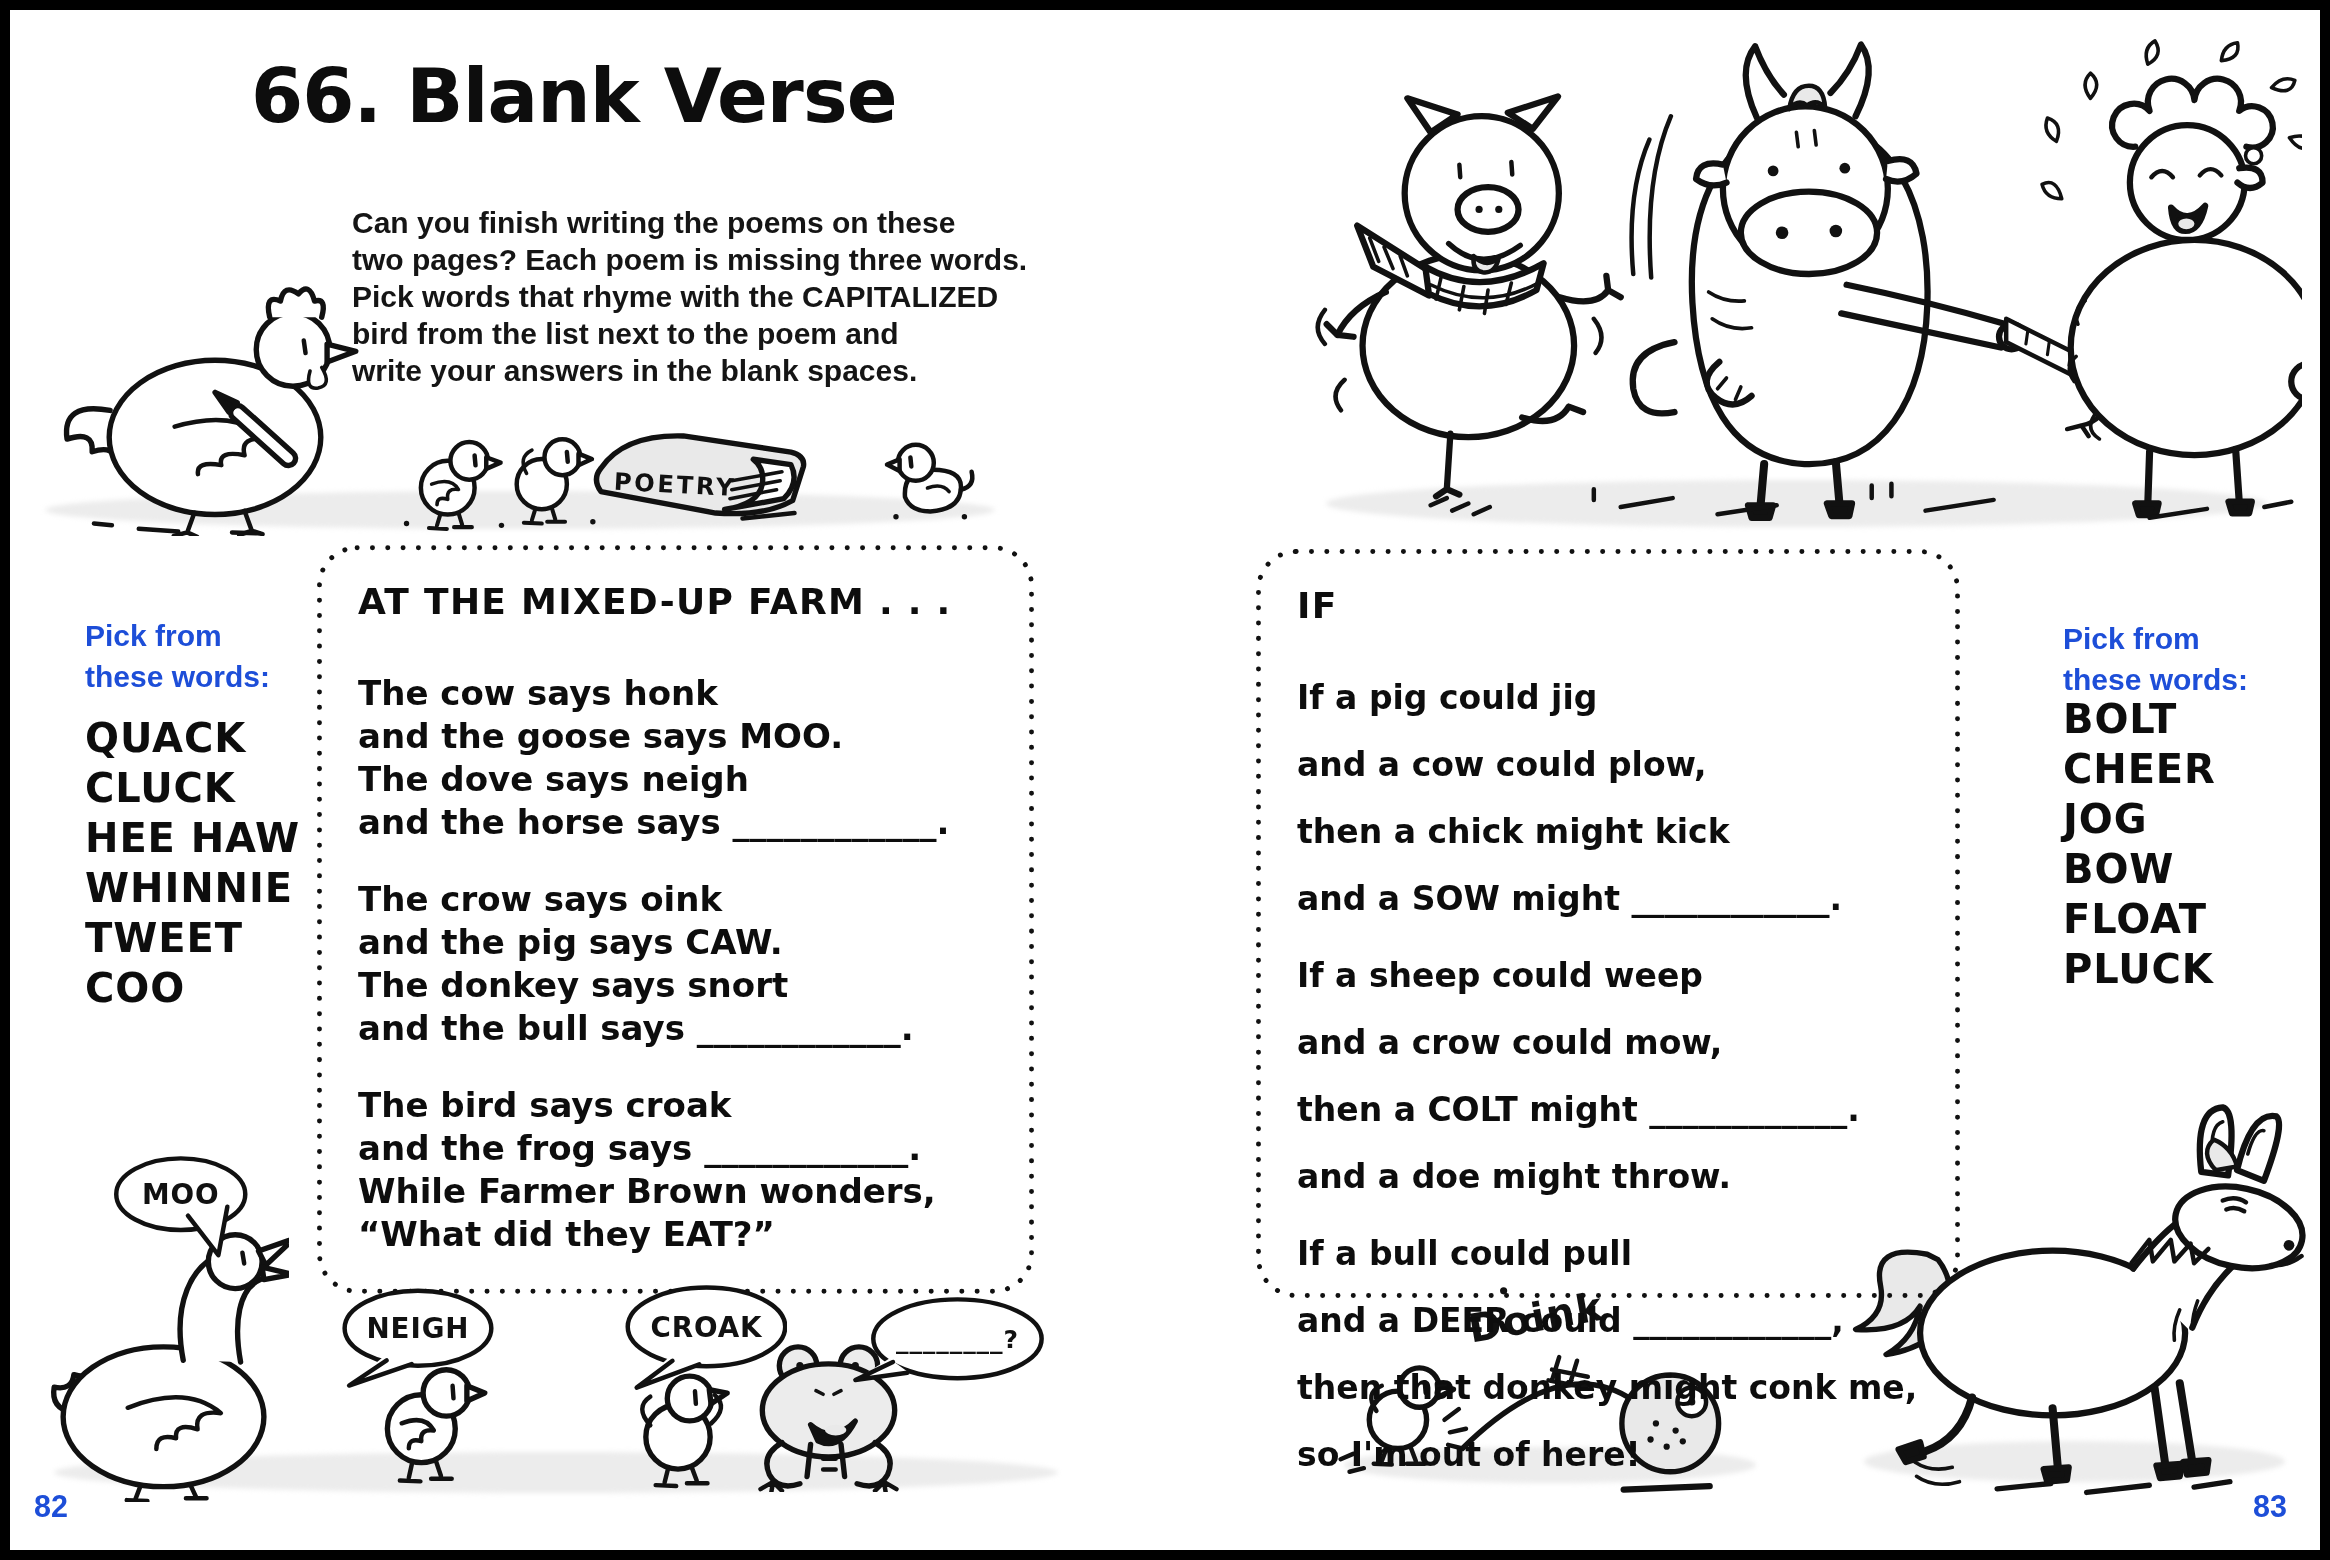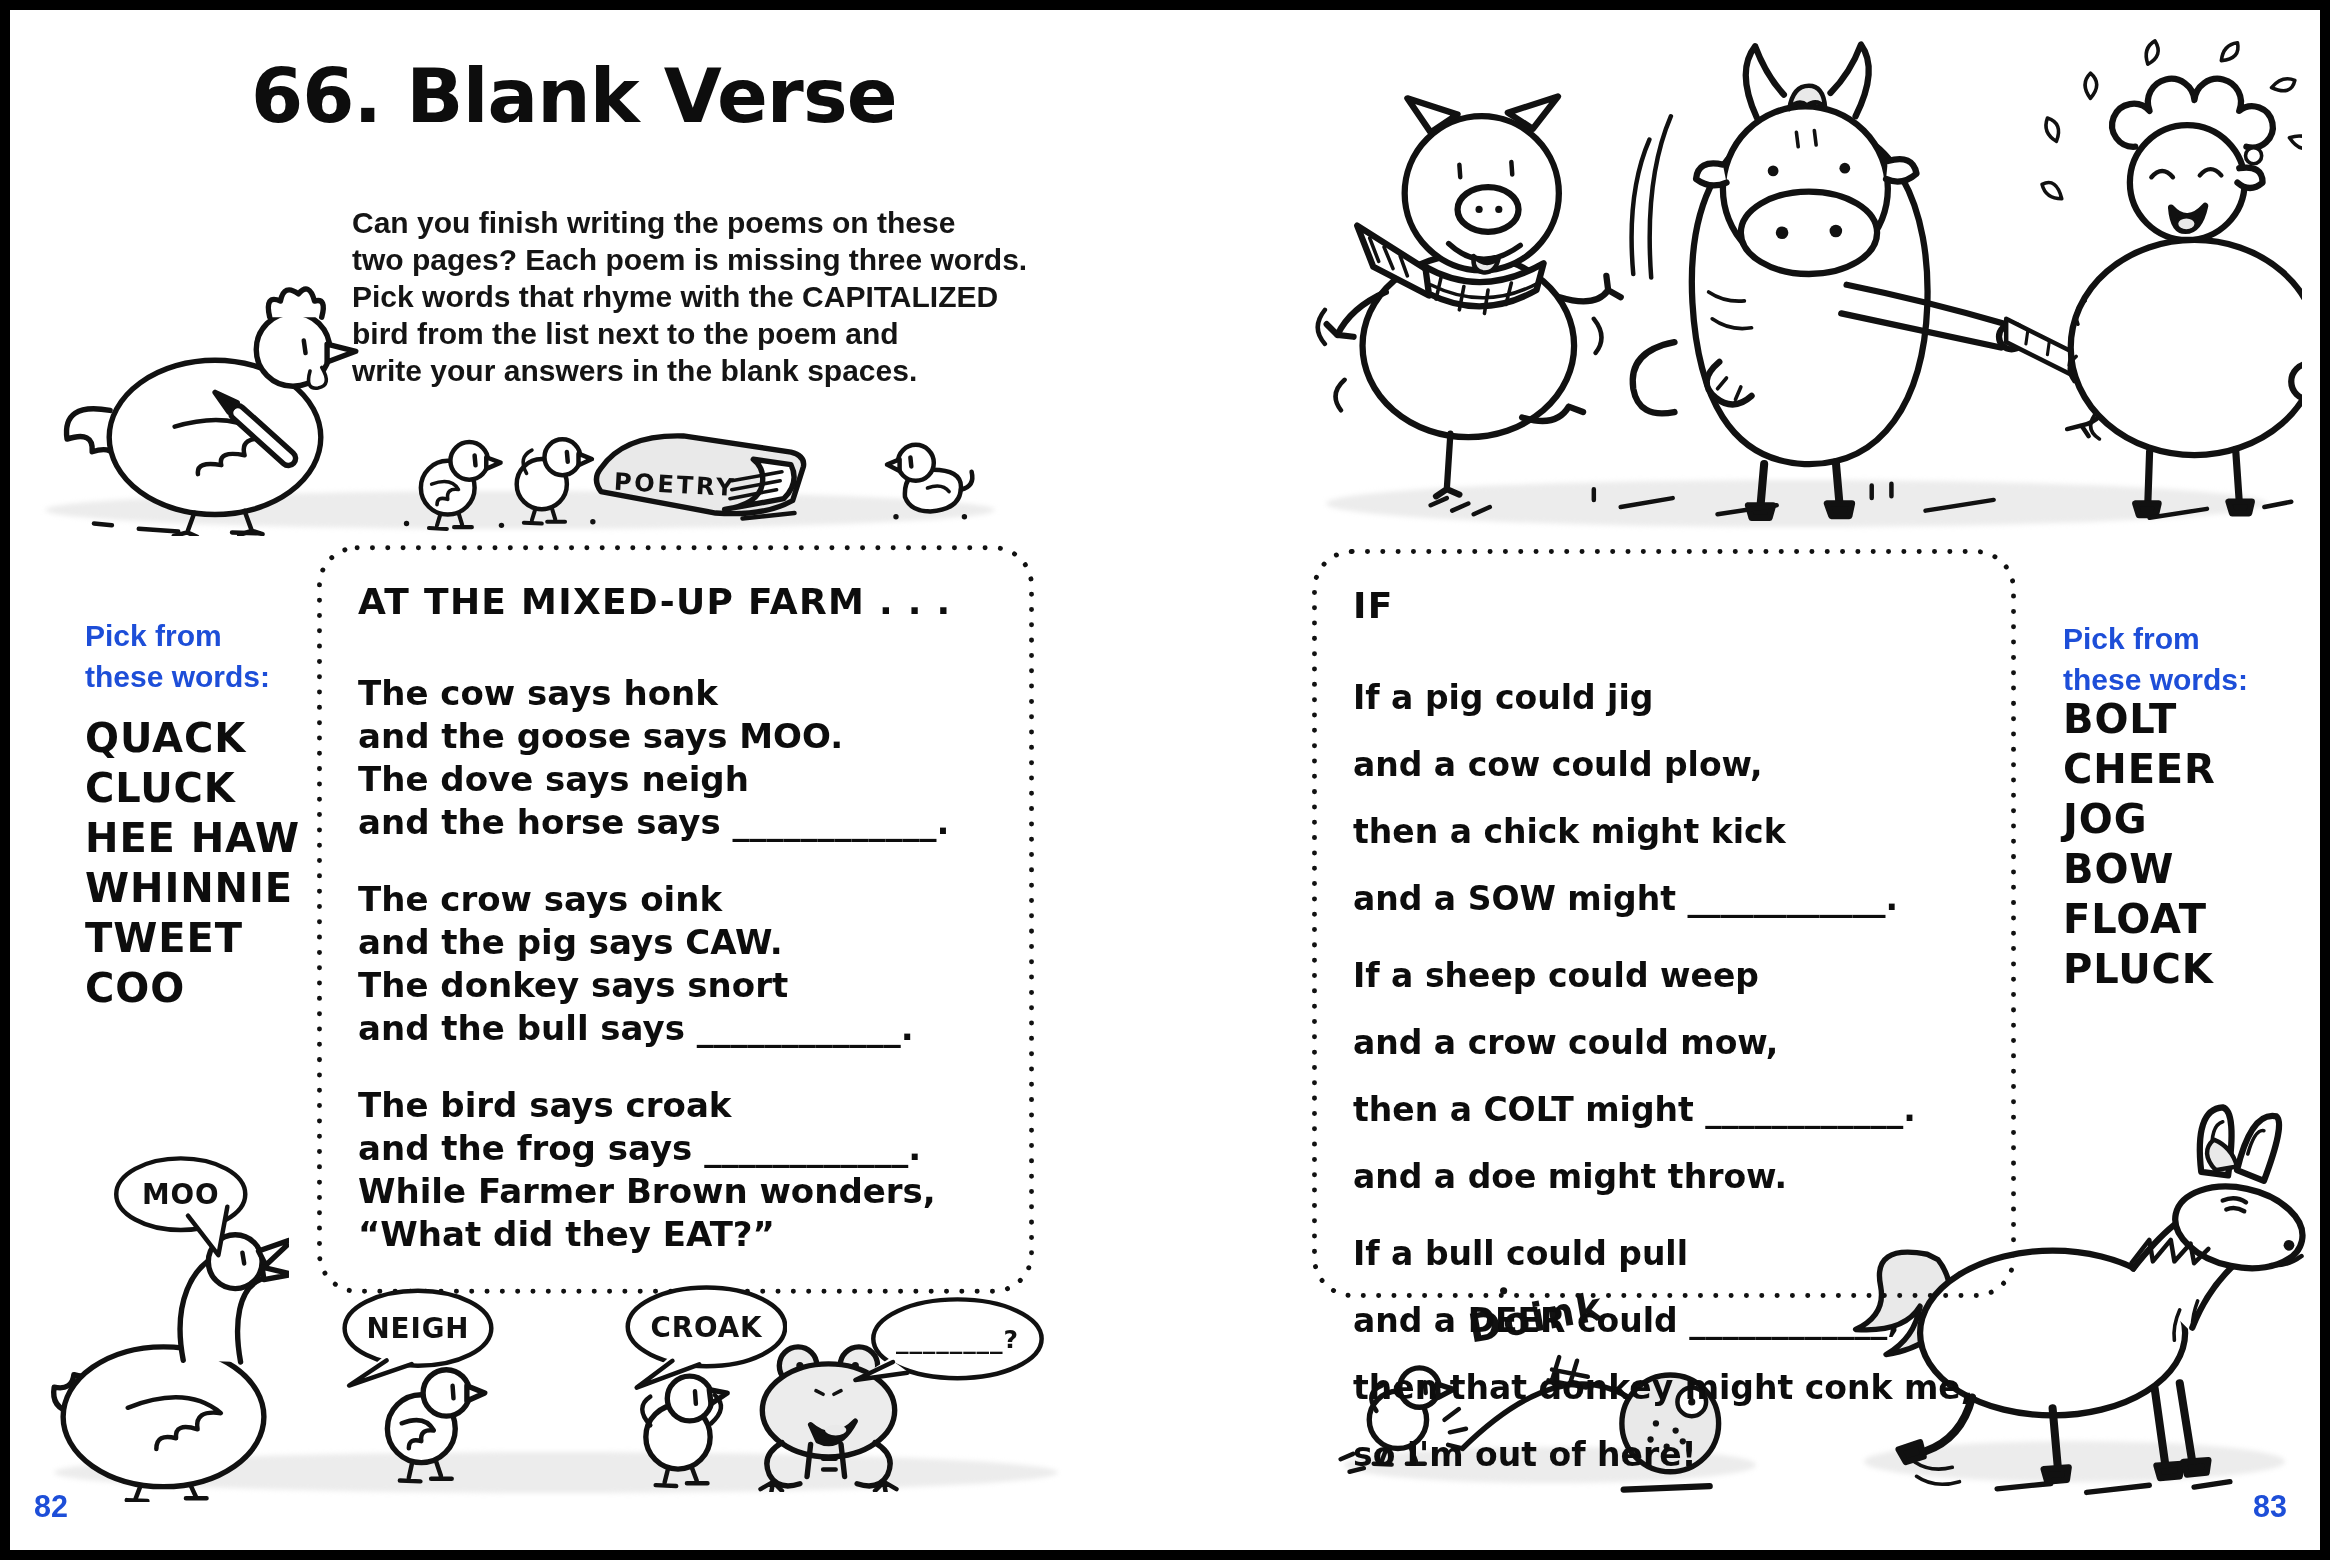--- a/index.html
+++ b/index.html
@@ -242,21 +242,21 @@
       </div>
       <div class="stanza">
         <div class="pline">The bird says croak</div>
         <div class="pline">and the frog says ____________.</div>
         <div class="pline">While Farmer Brown wonders,</div>
         <div class="pline">“What did they EAT?”</div>
       </div>
     </div>
   </div>
 
-  <div class="poem-box right" style="left:1310px;top:547px;width:708px;height:753px;">
+  <div class="poem-box right" style="left:1254px;top:547px;width:708px;height:753px;">
     <svg class="border-svg" width="708" height="753" viewBox="0 0 790 840">
       <rect x="5" y="5" width="780" height="830" rx="42" fill="none" stroke="#111" stroke-width="5.5" stroke-linecap="round" stroke-dasharray="0.1 17"></rect>
     </svg>
     <div class="box-inner">
       <div class="poem-title">IF</div>
       <div class="stanza">
         <div class="pline">If a pig could jig</div>
         <div class="pline">and a cow could plow,</div>
         <div class="pline">then a chick might kick</div>
         <div class="pline">and a SOW might ____________.</div>

